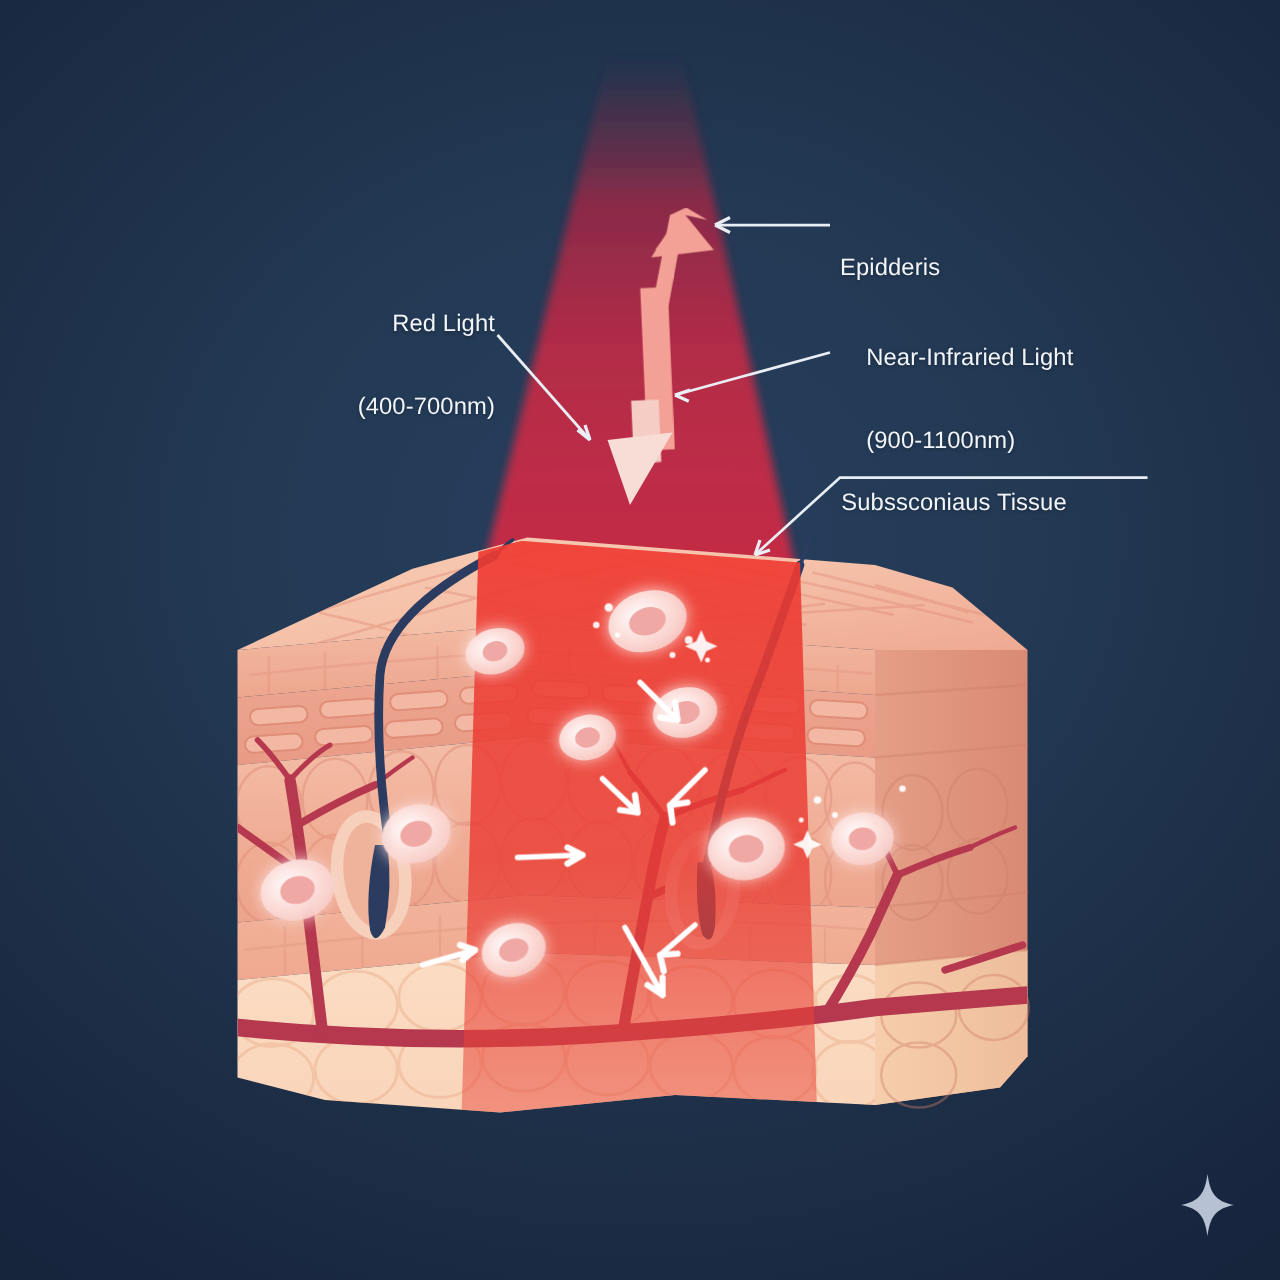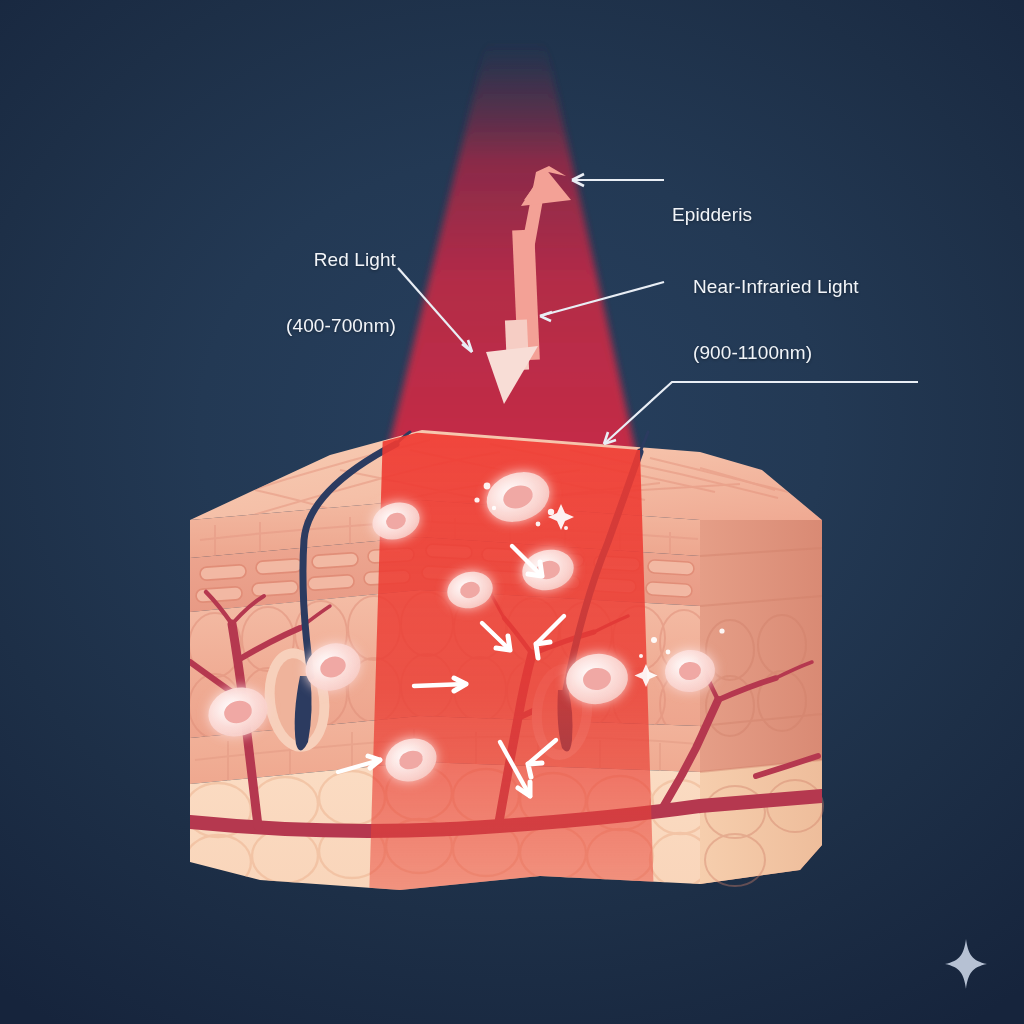--- a/index.html
+++ b/index.html
@@ -452,18 +452,21 @@
 
   <div class="label lbl-epidermis">
     <div>Epidderis</div>
   </div>
 
   <div class="label lbl-nir">
     <div>Near-Infraried Light</div>
     <div>(900-1100nm)</div>
   </div>
 
+  <div class="label lbl-subcut">
+    <div>Subssconiaus Tissue</div>
+  </div>
 
   <svg id="watermark" viewBox="0 0 44 52">
     <path d="M22,1 C24,16 28,23 43,26 C28,29 24,36 22,51 C20,36 16,29 1,26 C16,23 20,16 22,1 Z" fill="#b6c1d3"></path>
   </svg>
 
 </div>
 
 </body></html>

